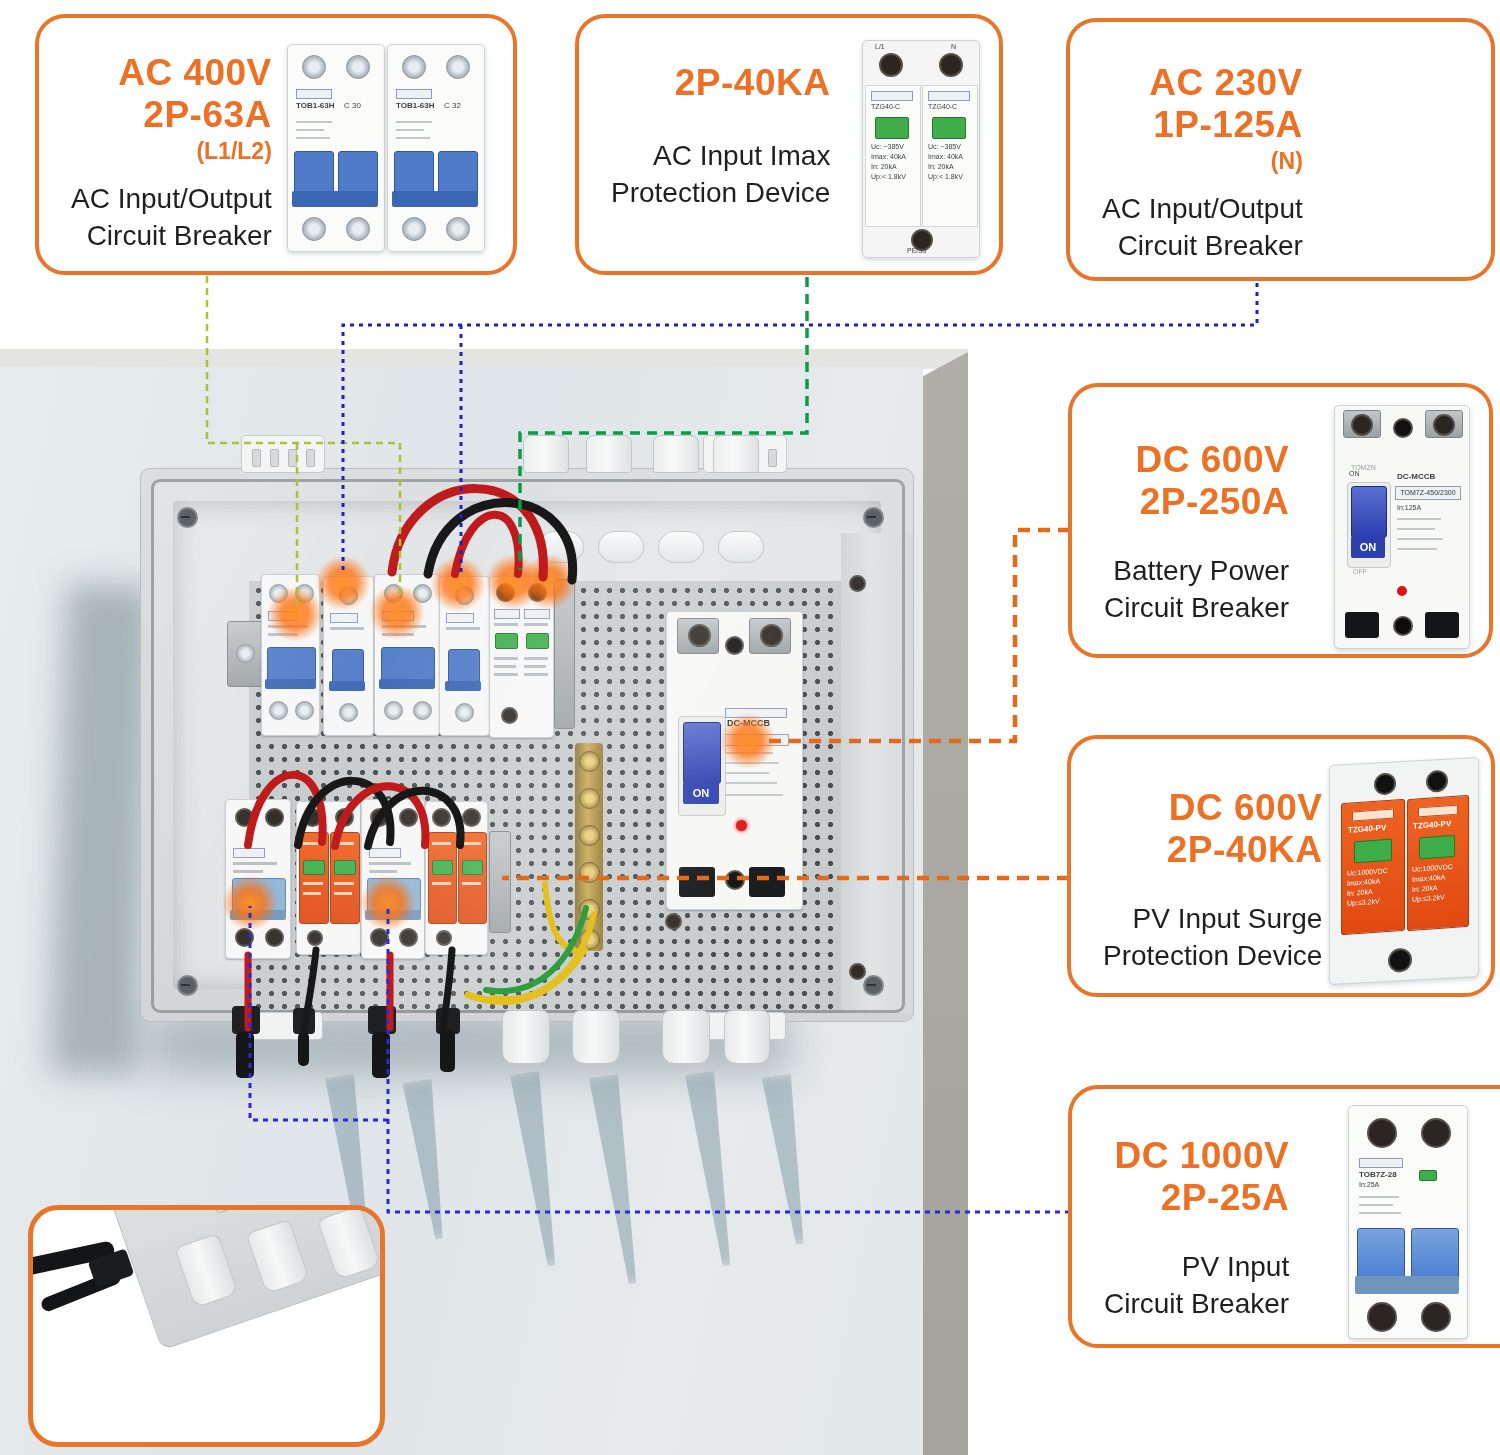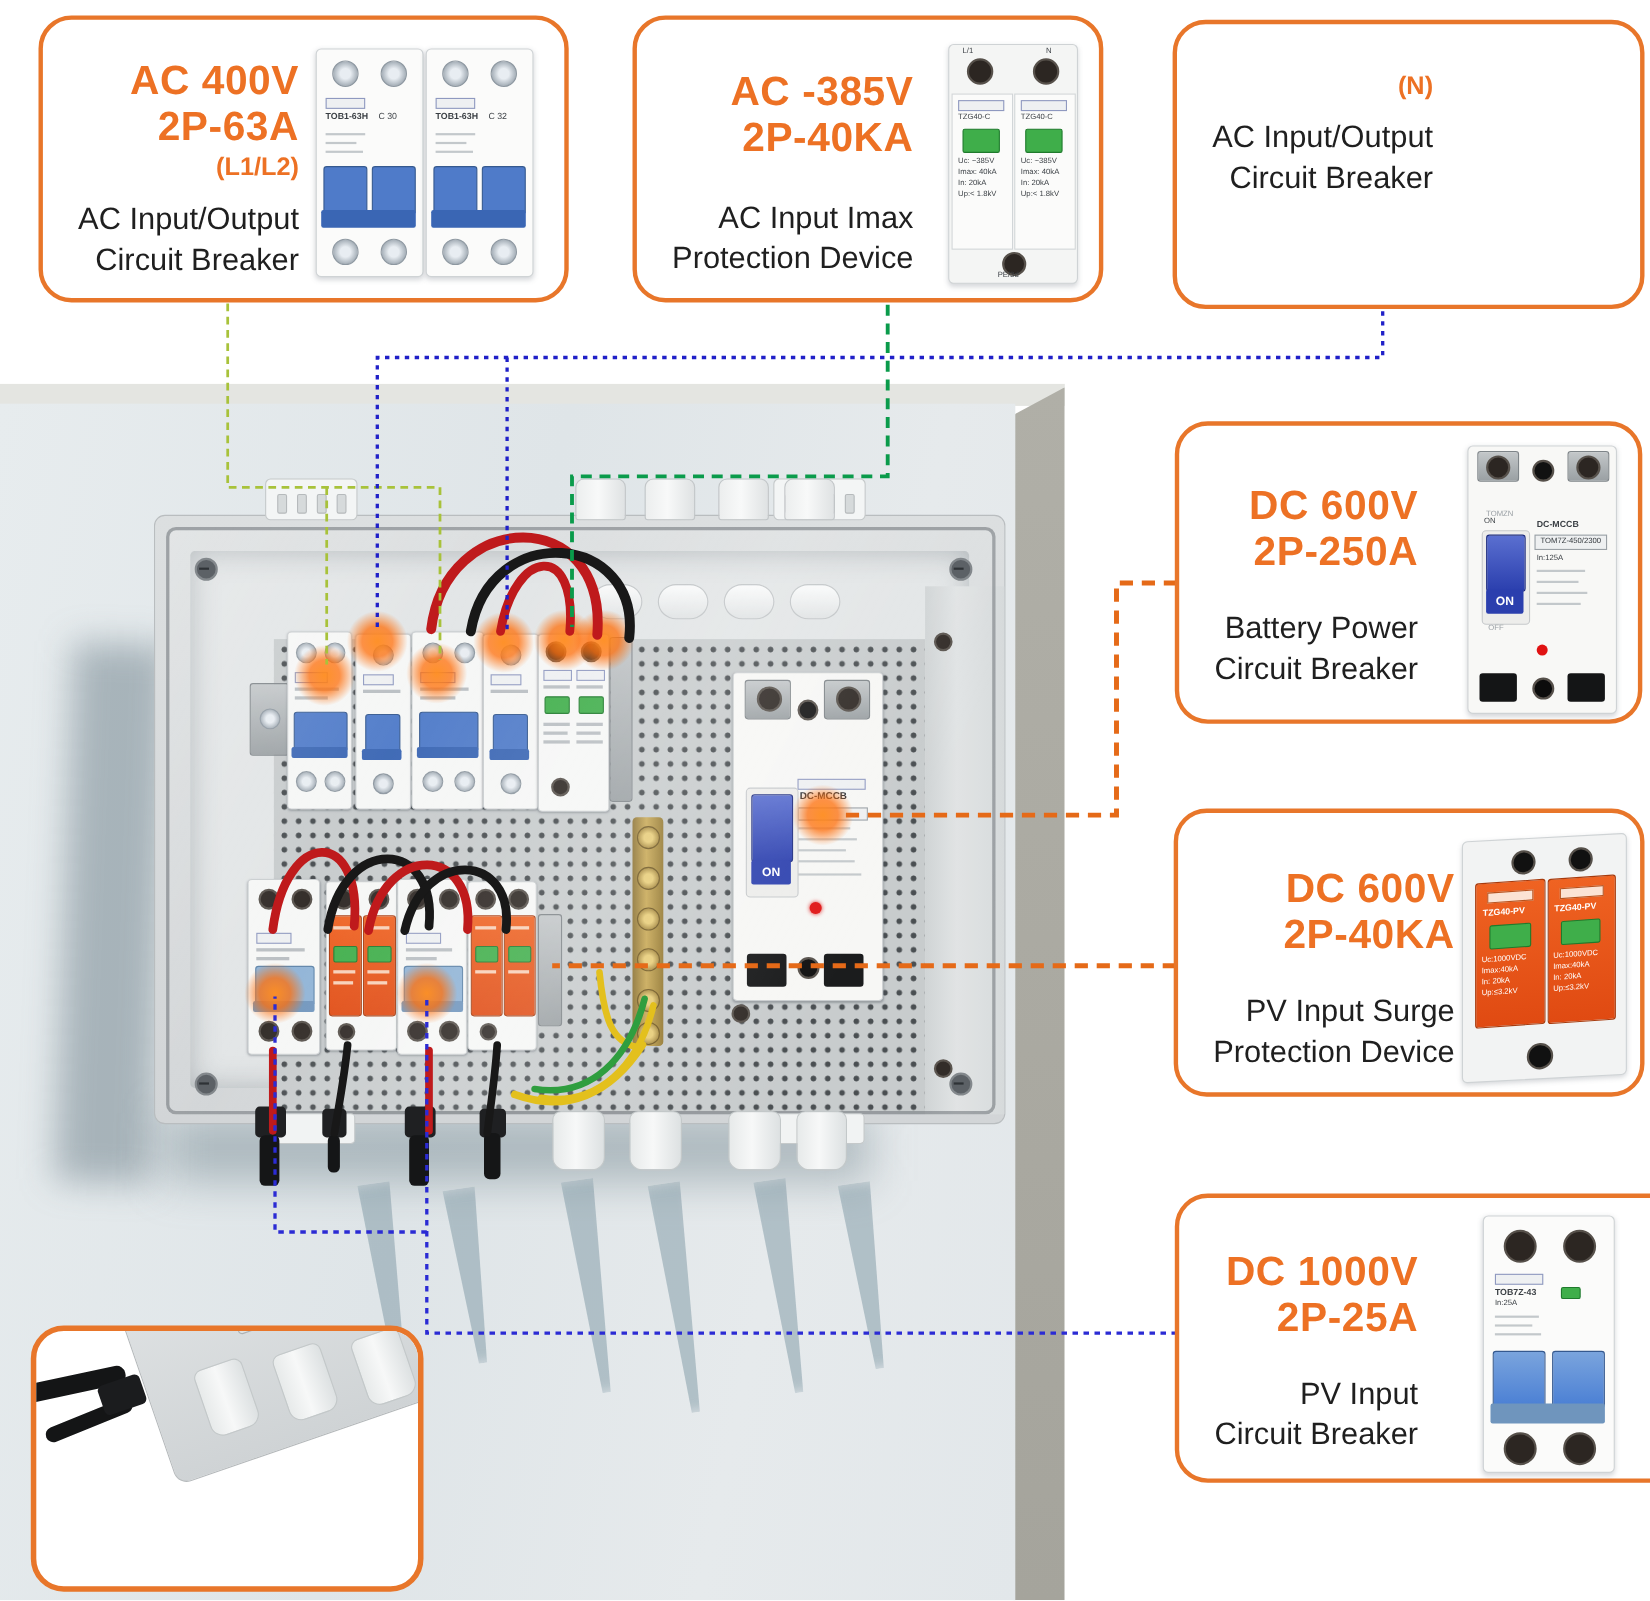--- a/index.html
+++ b/index.html
@@ -380,21 +380,20 @@
         <div class="tgl-base" style="left:4px;top:146px;width:86px;height:16px;"></div>
         <div class="scr" style="left:14px;top:172px;width:22px;height:22px;"></div>
           <div class="scr" style="left:58px;top:172px;width:22px;height:22px;"></div>
       </div>
     </div>
   </div>
 
   <div class="callout" style="left:575px;top:14px;width:428px;height:261px;">
     <div class="co-text" style="top:44px;">
       <div class="co-head">
-        <div>AC -385V</div>
         <div>2P-40KA</div>
       </div>
       <div class="co-desc" style="margin-top:34px;">
         <div>AC Input Imax</div>
         <div>Protection Device</div>
       </div>
     </div>
 
     <div class="p" style="left:283px;top:22px;width:116px;height:216px;">
       <div class="pbody" style="left:0;top:0;width:116px;height:216px;background:#f4f5f4;">
@@ -419,20 +418,24 @@
         <div class="ptiny p6" style="left:8px;top:132px;">Up:&lt; 1.8kV</div>
         <div class="ptiny p6" style="left:65px;top:132px;">Up:&lt; 1.8kV</div>
         <div class="scrD" style="left:48px;top:188px;width:18px;height:18px;"></div>
         <div class="ptiny p6" style="left:44px;top:206px;">PE/3d</div>
       </div>
     </div>
   </div>
 
   <div class="callout" style="left:1066px;top:18px;width:429px;height:263px;">
     <div class="co-text" style="top:40px;">
+      <div class="co-head">
+        <div>AC 230V</div>
+        <div>1P-125A</div>
+      </div>
       <div class="co-sub">(N)</div>
       <div class="co-desc">
         <div>AC Input/Output</div>
         <div>Circuit Breaker</div>
       </div>
     </div>
 
   </div>
 
   <div class="callout" style="left:1068px;top:383px;width:425px;height:275px;">
@@ -524,21 +527,21 @@
         <div>PV Input</div>
         <div>Circuit Breaker</div>
       </div>
     </div>
 
     <div class="p" style="left:276px;top:16px;width:118px;height:232px;">
       <div class="pbody" style="left:0;top:0;width:118px;height:232px;">
         <div class="scrD" style="left:18px;top:12px;width:26px;height:26px;"></div>
           <div class="scrD" style="left:72px;top:12px;width:26px;height:26px;"></div>
         <div class="logo" style="left:10px;top:52px;width:42px;"></div>
-        <div class="ptiny" style="left:10px;top:64px;font-weight:bold;">TOB7Z-43</div>
+        <div class="ptiny" style="left:10px;top:64px;font-weight:bold;">TOB7Z-28</div>
         <div class="ptiny p6" style="left:10px;top:75px;">In:25A</div>
         <div class="gwin" style="left:70px;top:64px;width:16px;height:9px;"></div>
         <div class="pline" style="left:10px;top:90px;width:40px;"></div>
         <div class="pline" style="left:10px;top:98px;width:34px;"></div>
         <div class="pline" style="left:10px;top:106px;width:42px;"></div>
         <div class="tgl" style="left:8px;top:122px;width:46px;height:50px;background:linear-gradient(180deg,#7aa4dd,#4a7fd4);"></div>
         <div class="tgl" style="left:62px;top:122px;width:46px;height:50px;background:linear-gradient(180deg,#7aa4dd,#4a7fd4);"></div>
         <div class="tgl-base" style="left:6px;top:170px;width:104px;height:18px;background:#6f95bd;"></div>
         <div class="scrD" style="left:18px;top:196px;width:26px;height:26px;"></div>
           <div class="scrD" style="left:72px;top:196px;width:26px;height:26px;"></div>

